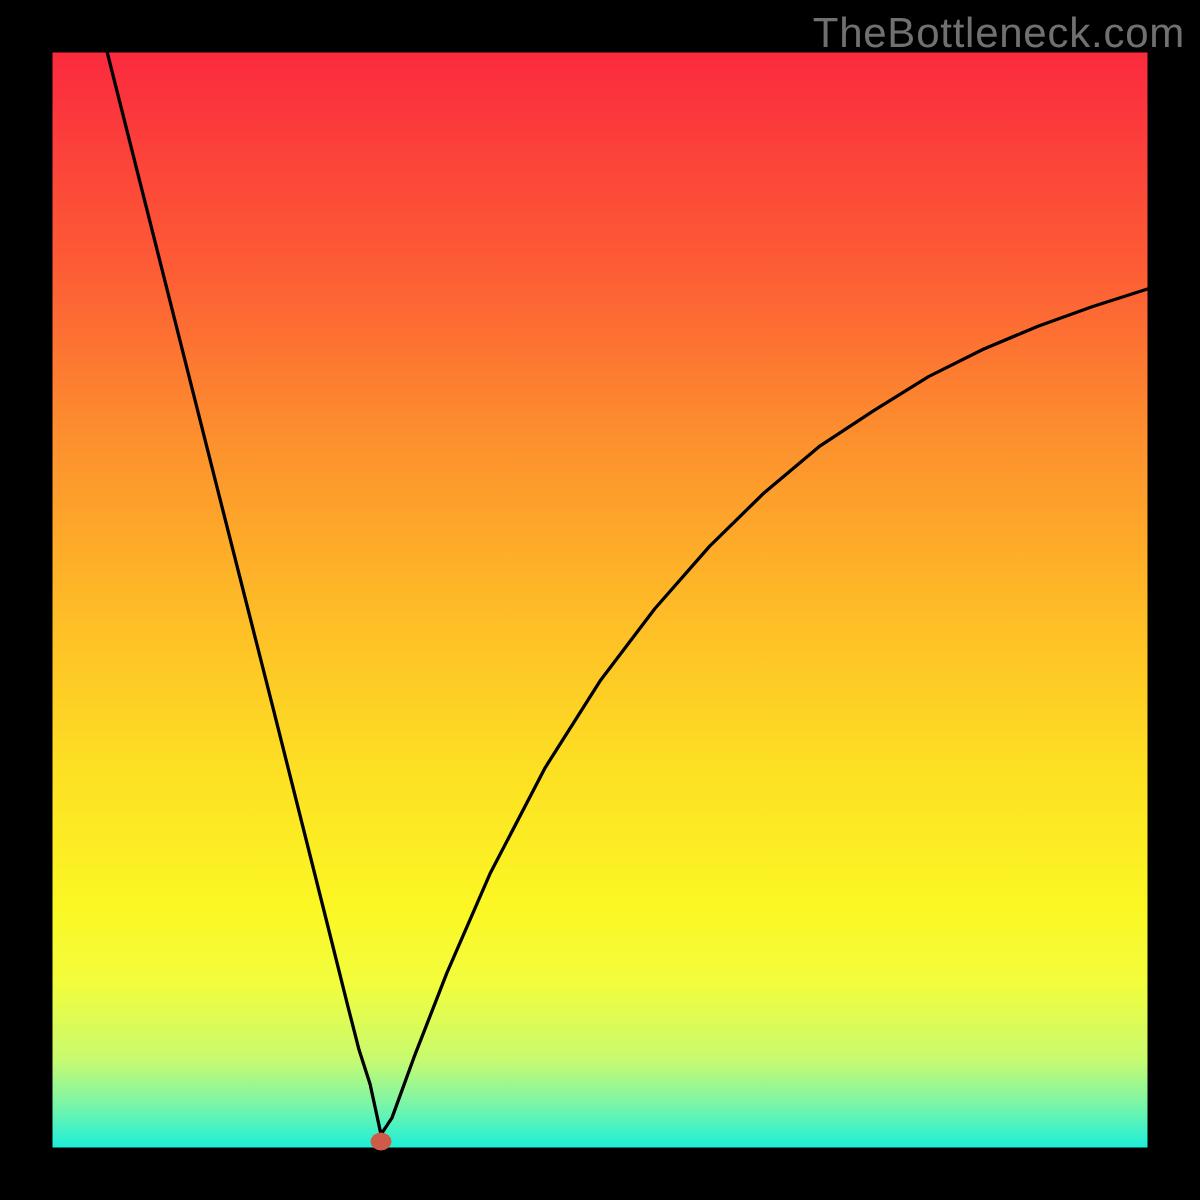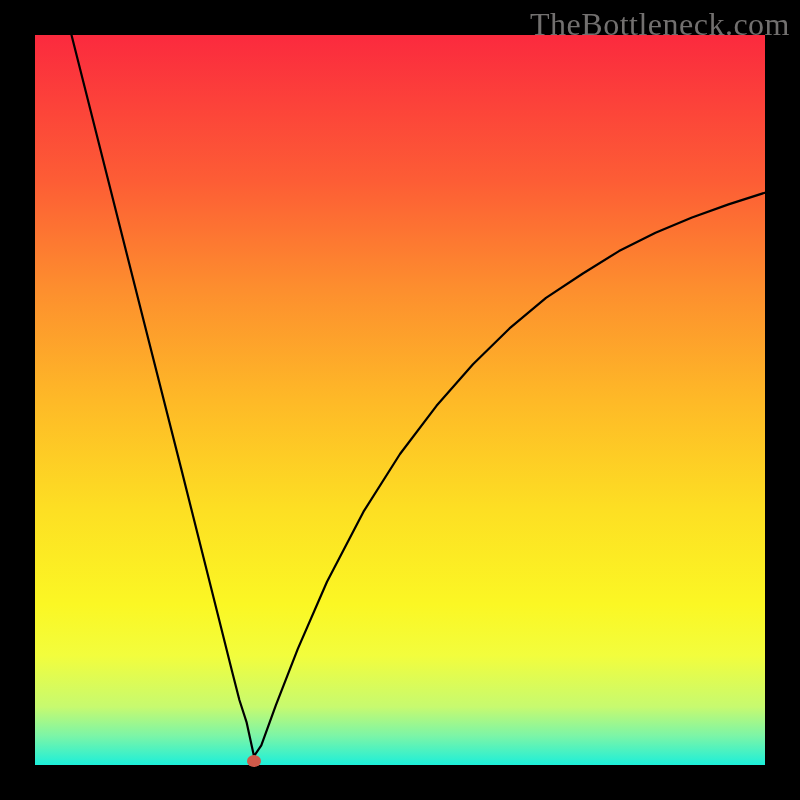--- a/index.html
+++ b/index.html
@@ -32,22 +32,22 @@
       #f2fd3d 85%,
       #c7fa6f 92%,
       #7cf5a7 96%,
       #1cefda 100%
     );
   }
   .watermark {
     position: absolute;
     top: 6px;
     right: 10px;
-    font-family: Liberation Serif, serif;
-    font-size: 32px;
+    font-family: Liberation Sans, sans-serif;
+    font-size: 28px;
     color: #72706f;
     letter-spacing: 0.5px;
     font-weight: 500;
   }
   svg.curve {
     position: absolute;
     left: 0;
     top: 0;
     width: 730px;
     height: 730px;

